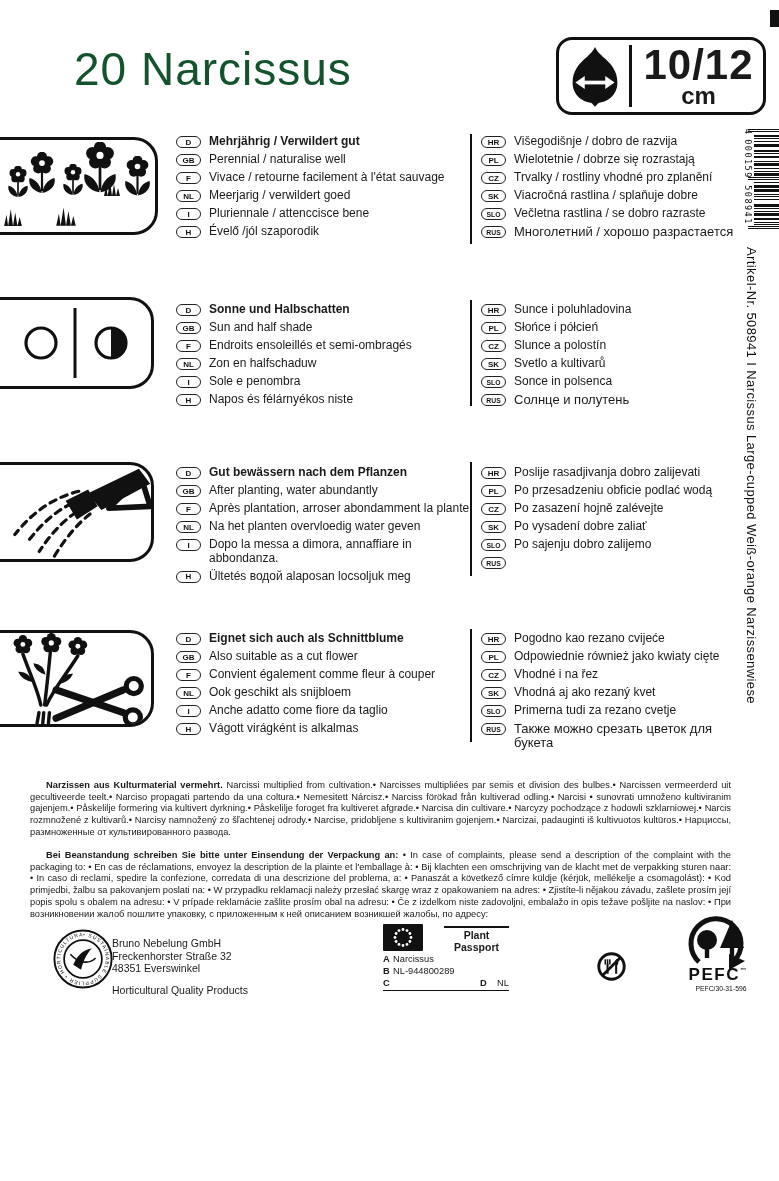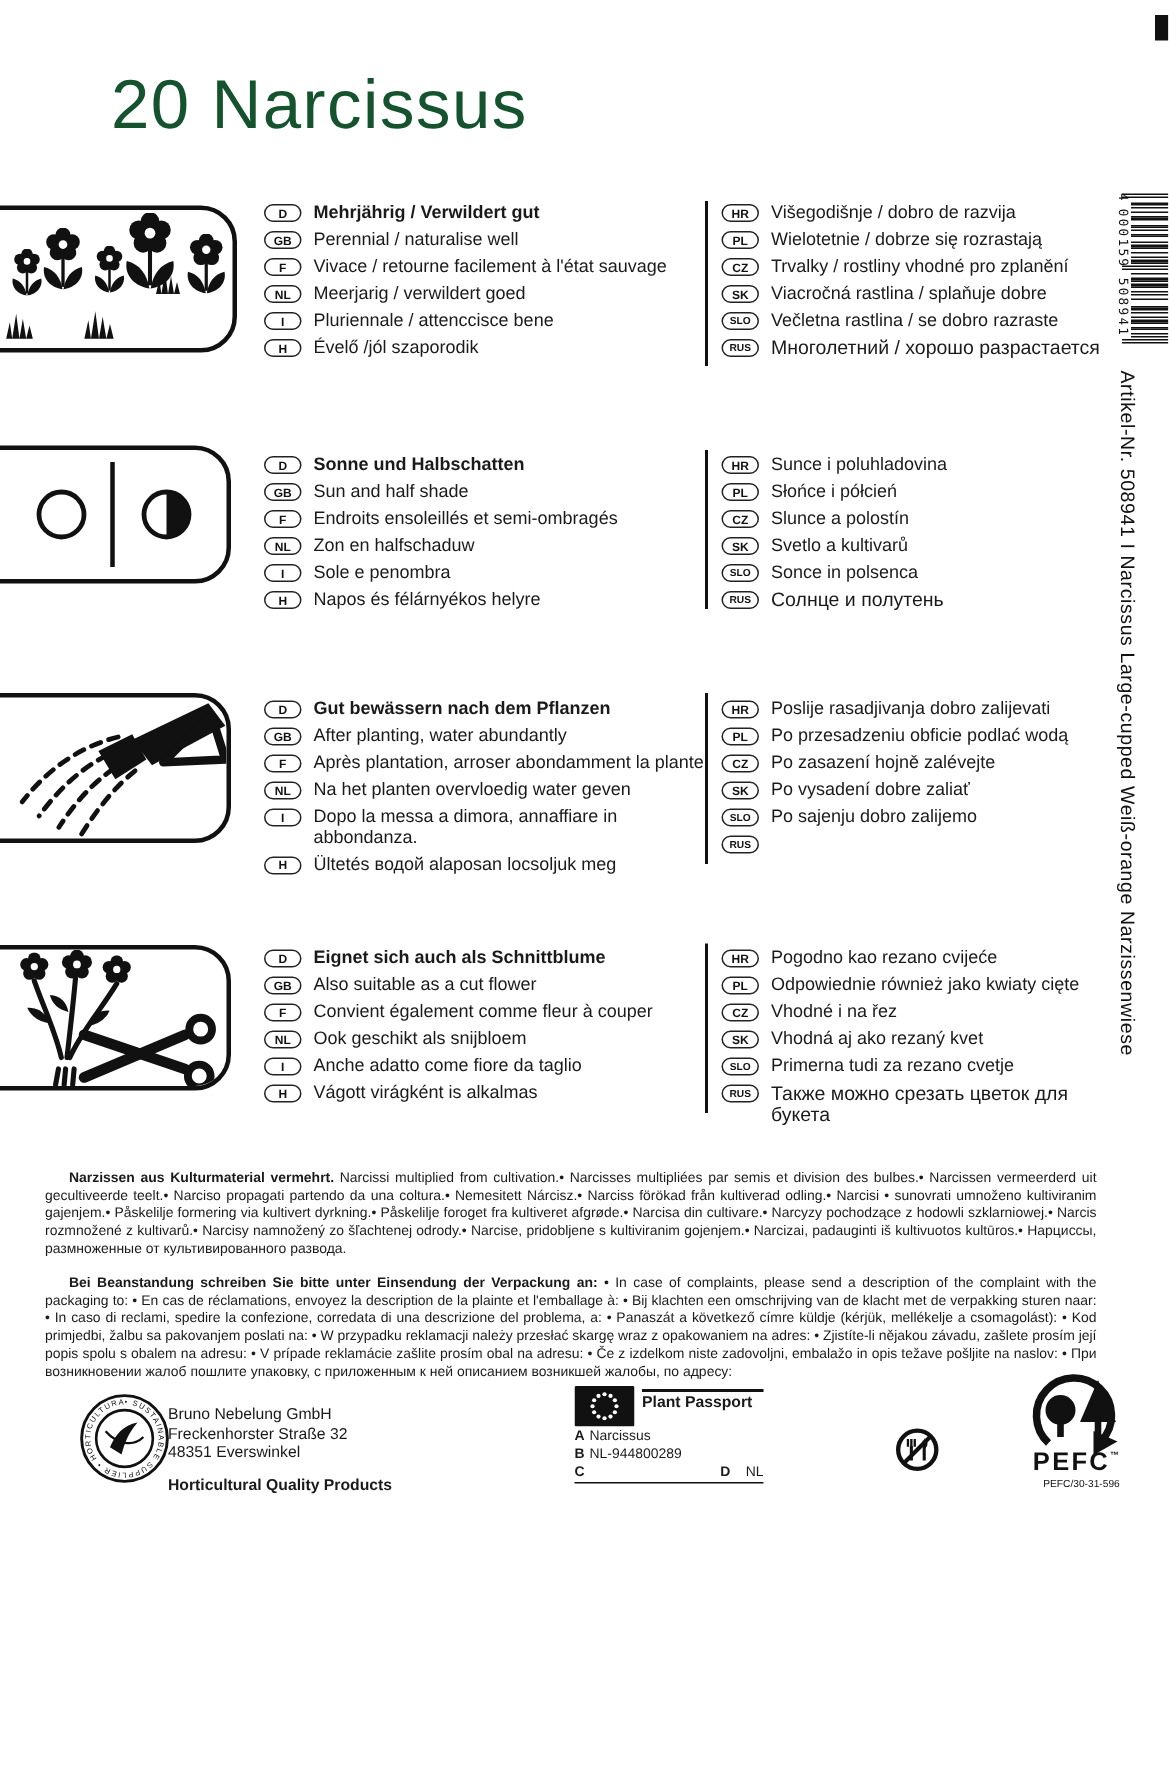--- a/index.html
+++ b/index.html
@@ -52,24 +52,24 @@
   .row.bold .txt{font-weight:700;text-align:right;}
   .row.rus .txt{font-size:13px;}
   
   .para{position:absolute;left:30px;width:701px;margin:0;font-size:9.3px;line-height:11.7px;
         text-align:justify;color:#1a1a1a;}
   .p1{top:780px;} .p2{top:850px;}
   .para b{font-weight:700;padding-left:16px;}
   
   .seal{position:absolute;left:52px;top:928px;}
   .company{position:absolute;left:112px;top:937px;font-size:10.5px;line-height:12.5px;}
-  .company .tagline{margin-top:9px;font-weight:700;}
+  .company .tagline{margin-top:9px;font-weight:400;}
   .pp{position:absolute;left:383px;top:924px;width:126px;}
   .pp-top{display:flex;align-items:flex-start;}
-  .pp-title{flex:1;border-top:2.4px solid #111;margin-left:5px;margin-top:2px;
+  .pp-title{flex:1;border-top:2.4px solid #111;margin-left:21px;margin-top:2px;text-align:center;
             font-size:10.5px;font-weight:700;padding-top:1px;}
   .pp-row{display:flex;font-size:9.3px;line-height:11.5px;margin-top:0.6px;}
   .pp-row .lbl{font-weight:700;width:10px;}
   .pp-row-c{border-bottom:1.6px solid #111;justify-content:space-between;padding-bottom:1px;}
   .pp-d{display:flex;}
   .pp-d .lbl{margin-right:7px;}
   .not-edible{position:absolute;left:596px;top:951px;}
   .pefc{position:absolute;left:676px;top:912px;width:90px;text-align:center;}
 </style>
 </head>
@@ -107,20 +107,36 @@
         <line x1="0" y1="-30" x2="0" y2="-21" stroke="#111" stroke-width="3.2"></line>
       </symbol>
   </defs>
 </svg>
 
 <div class="page">
 
   <h1 class="title">20 Narcissus</h1>
   <div class="corner-mark"></div>
 
+  <div class="size-box">
+    <svg width="56" height="62" viewBox="0 0 60 66">
+      <path fill="#111" d="M30 2 C27 8 24 10 22 12 C12 20 6 28 6 40 C6 54 17 62 30 62 C43 62 54 54 54 40 C54 28 48 20 38 12 C36 10 33 8 30 2 Z"></path>
+      <path fill="#111" d="M25.5 61 L30 66 L34.5 61 Z"></path>
+      <g fill="#fff">
+        <rect x="17" y="38" width="26" height="4"></rect>
+        <polygon points="9,40 19,33 19,47"></polygon>
+        <polygon points="51,40 41,33 41,47"></polygon>
+      </g>
+    </svg>
+    <div class="size-divider"></div>
+    <div class="size-text">
+      <div class="size-val">10/12</div>
+      <div class="size-unit">cm</div>
+    </div>
+  </div>
 
   <div class="barcode-wrap">
     <div class="bars">
         <div style="position:absolute;left:0.00px;top:0;width:1.05px;height:31px;background:#111"></div>
         <div style="position:absolute;left:2.10px;top:0;width:1.05px;height:31px;background:#111"></div>
         <div style="position:absolute;left:6.30px;top:0;width:1.05px;height:25px;background:#111"></div>
         <div style="position:absolute;left:7.35px;top:0;width:1.05px;height:25px;background:#111"></div>
         <div style="position:absolute;left:9.45px;top:0;width:1.05px;height:25px;background:#111"></div>
         <div style="position:absolute;left:11.55px;top:0;width:1.05px;height:25px;background:#111"></div>
         <div style="position:absolute;left:14.70px;top:0;width:1.05px;height:25px;background:#111"></div>
@@ -341,21 +357,21 @@
     <div class="row">
         <span class="badge">NL</span>
         <span class="txt">Zon en halfschaduw</span>
       </div>
     <div class="row">
         <span class="badge">I</span>
         <span class="txt">Sole e penombra</span>
       </div>
     <div class="row">
         <span class="badge">H</span>
-        <span class="txt">Napos és félárnyékos helyre</span>
+        <span class="txt">Napos és félárnyékos niste</span>
       </div>
   </div>
   <div class="col col-right cr2">
     <div class="row">
         <span class="badge">HR</span>
         <span class="txt">Sunce i poluhladovina</span>
       </div>
     <div class="row">
         <span class="badge">PL</span>
         <span class="txt">Słońce i półcień</span>

